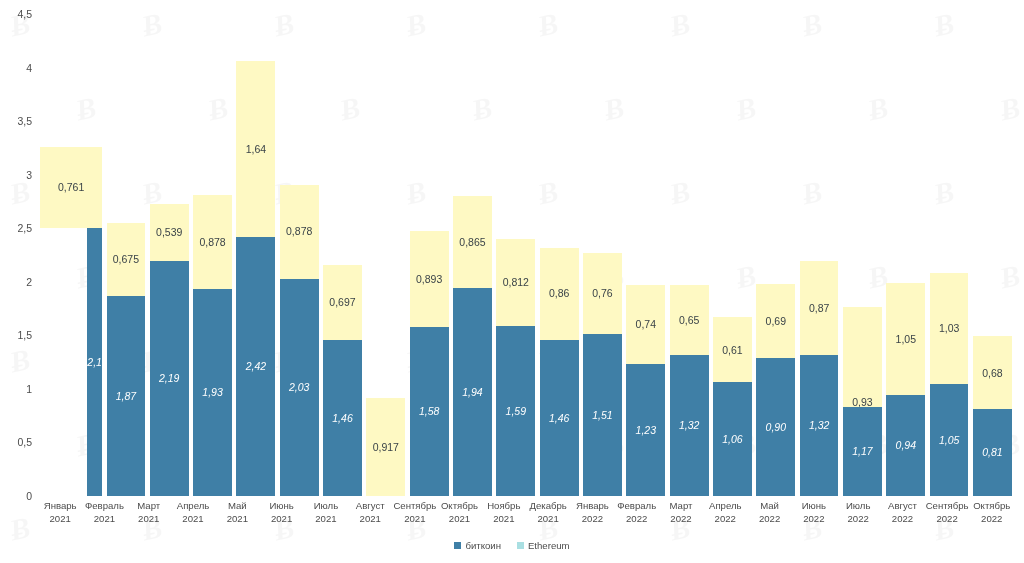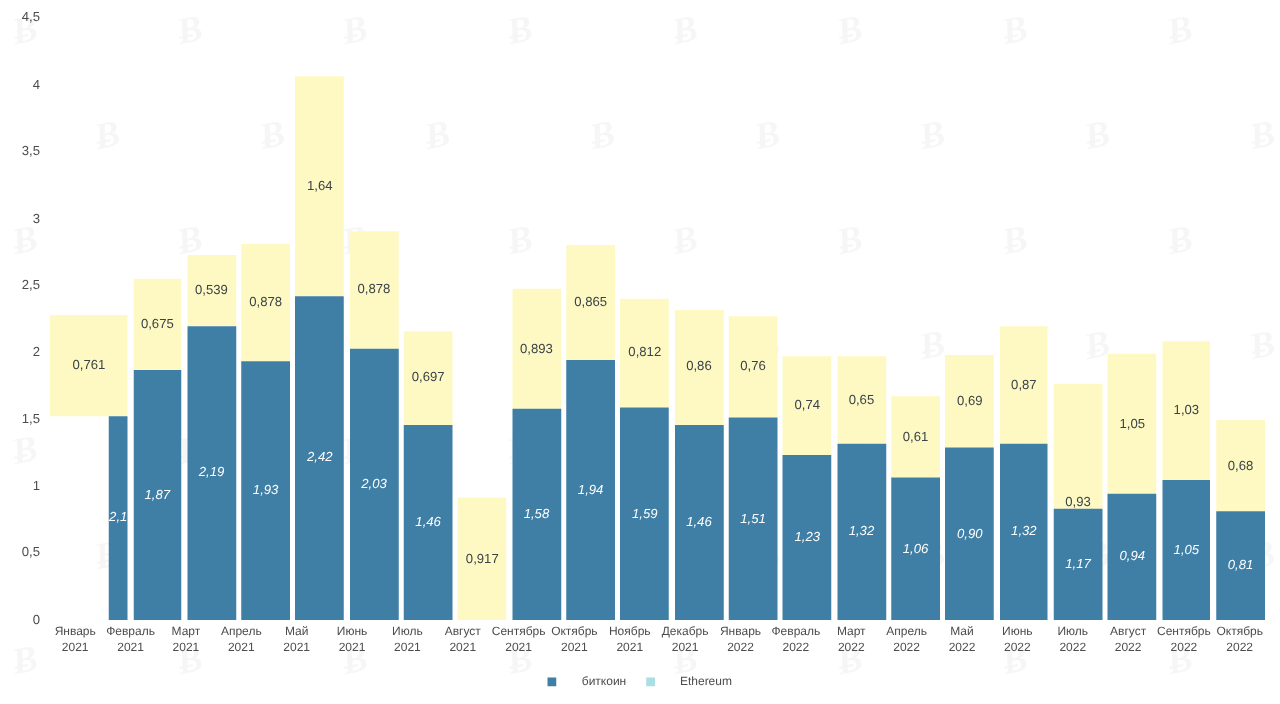--- a/index.html
+++ b/index.html
@@ -131,21 +131,21 @@
     position:absolute;
     left:0;
     top:540px;
     width:1024px;
     display:flex;
     justify-content:center;
     align-items:center;
     gap:16px;
   }
   .legend-item{
-    display:flex;align-items:center;gap:20px;
+    display:flex;align-items:center;gap:4px;
     font-size:9.6px;color:#4c4c4c;
   }
   .legend-swatch{
     width:7px;height:7px;display:inline-block;
   }
 </style>
 </head>
 <body>
 
 <div id="watermarks">
@@ -221,21 +221,21 @@
       <div class="ytick" style="top: 53.5556px;">4</div>
       <div class="ytick" style="top: 0px;">4,5</div>
     </div>
 
   <div id="plot">
     <div id="bars">
         <div class="bar-col">
           <div class="seg seg-eth" style="height: 81.5116px;">
             <span class="seg-label">0,761</span>
           </div>
-          <div class="seg seg-btc" style="height: 163px; margin-left: 47px;">
+          <div class="seg seg-btc" style="height: 268px; margin-left: 47px;">
             <span class="seg-label">2,1</span>
           </div>
         </div>
         <div class="bar-col">
           <div class="seg seg-eth" style="height: 72.3px;">
             <span class="seg-label">0,675</span>
           </div>
           <div class="seg seg-btc" style="height: 200.298px;">
             <span class="seg-label">1,87</span>
           </div>

